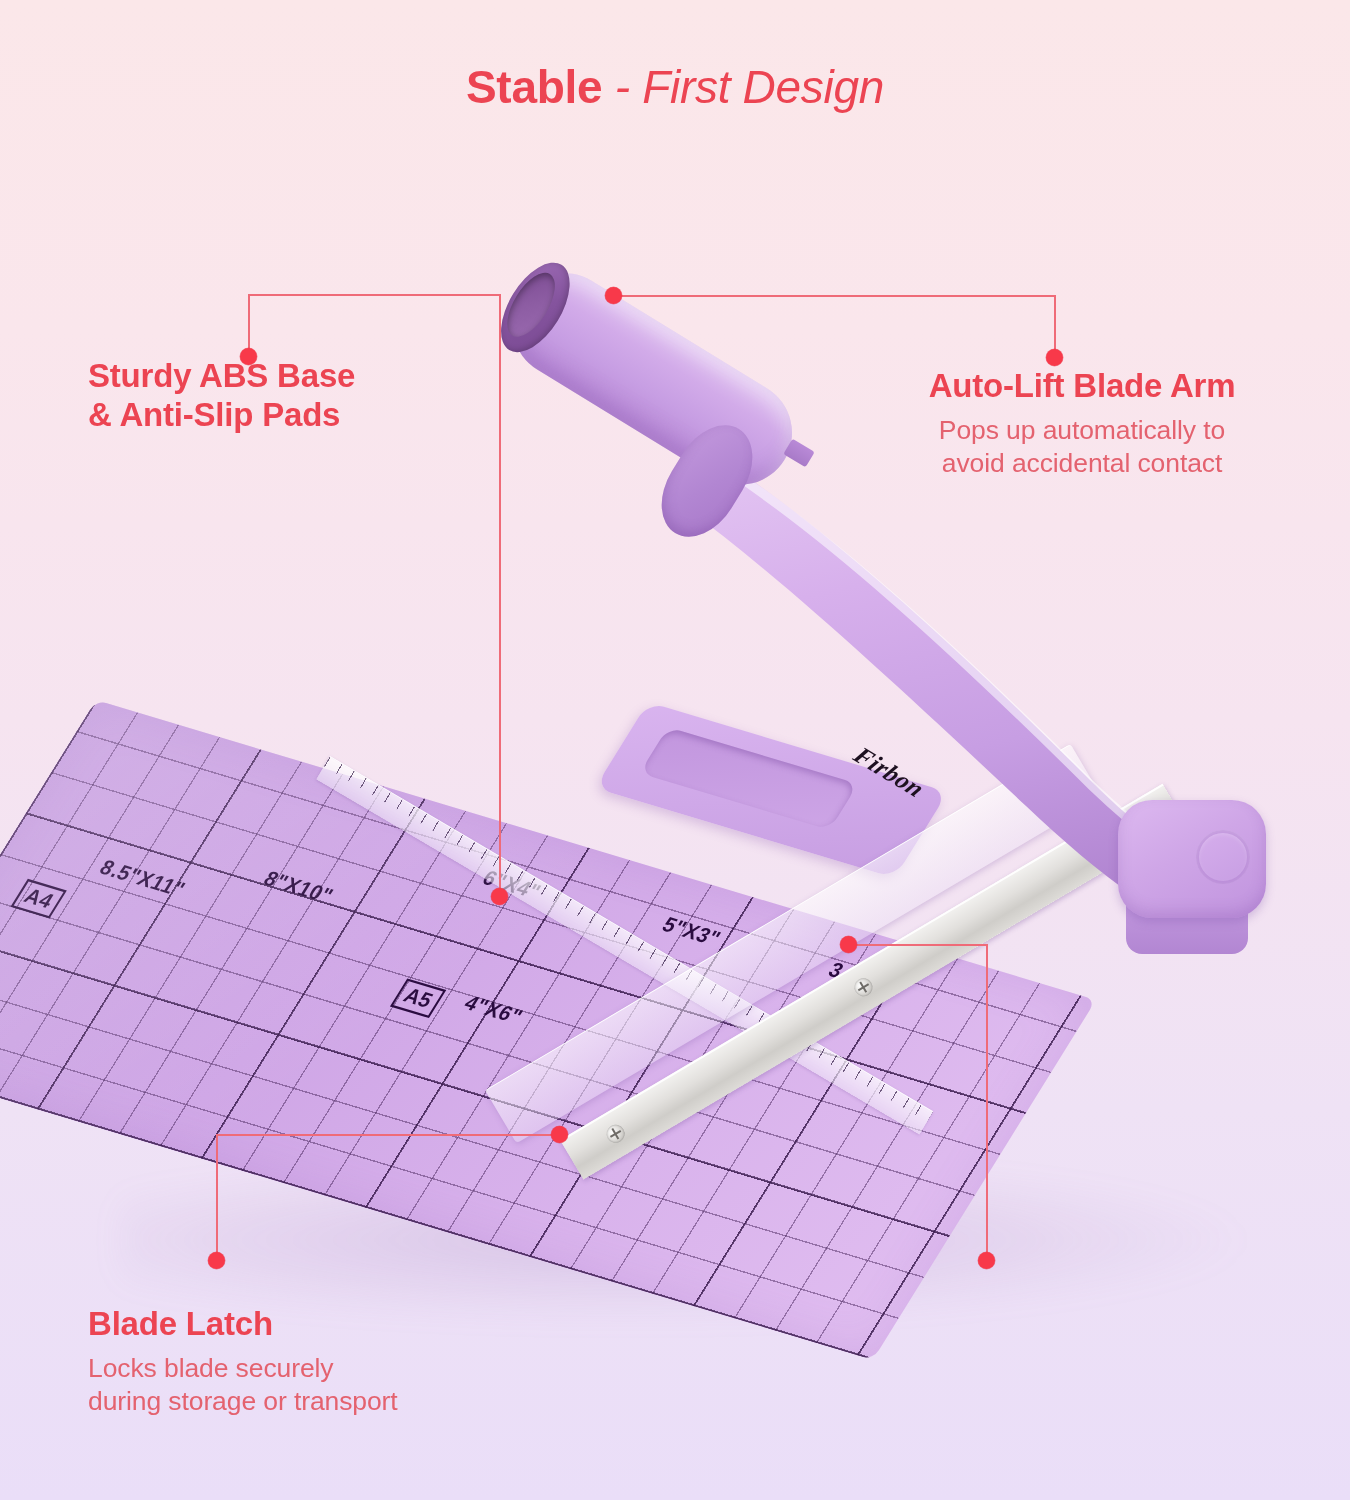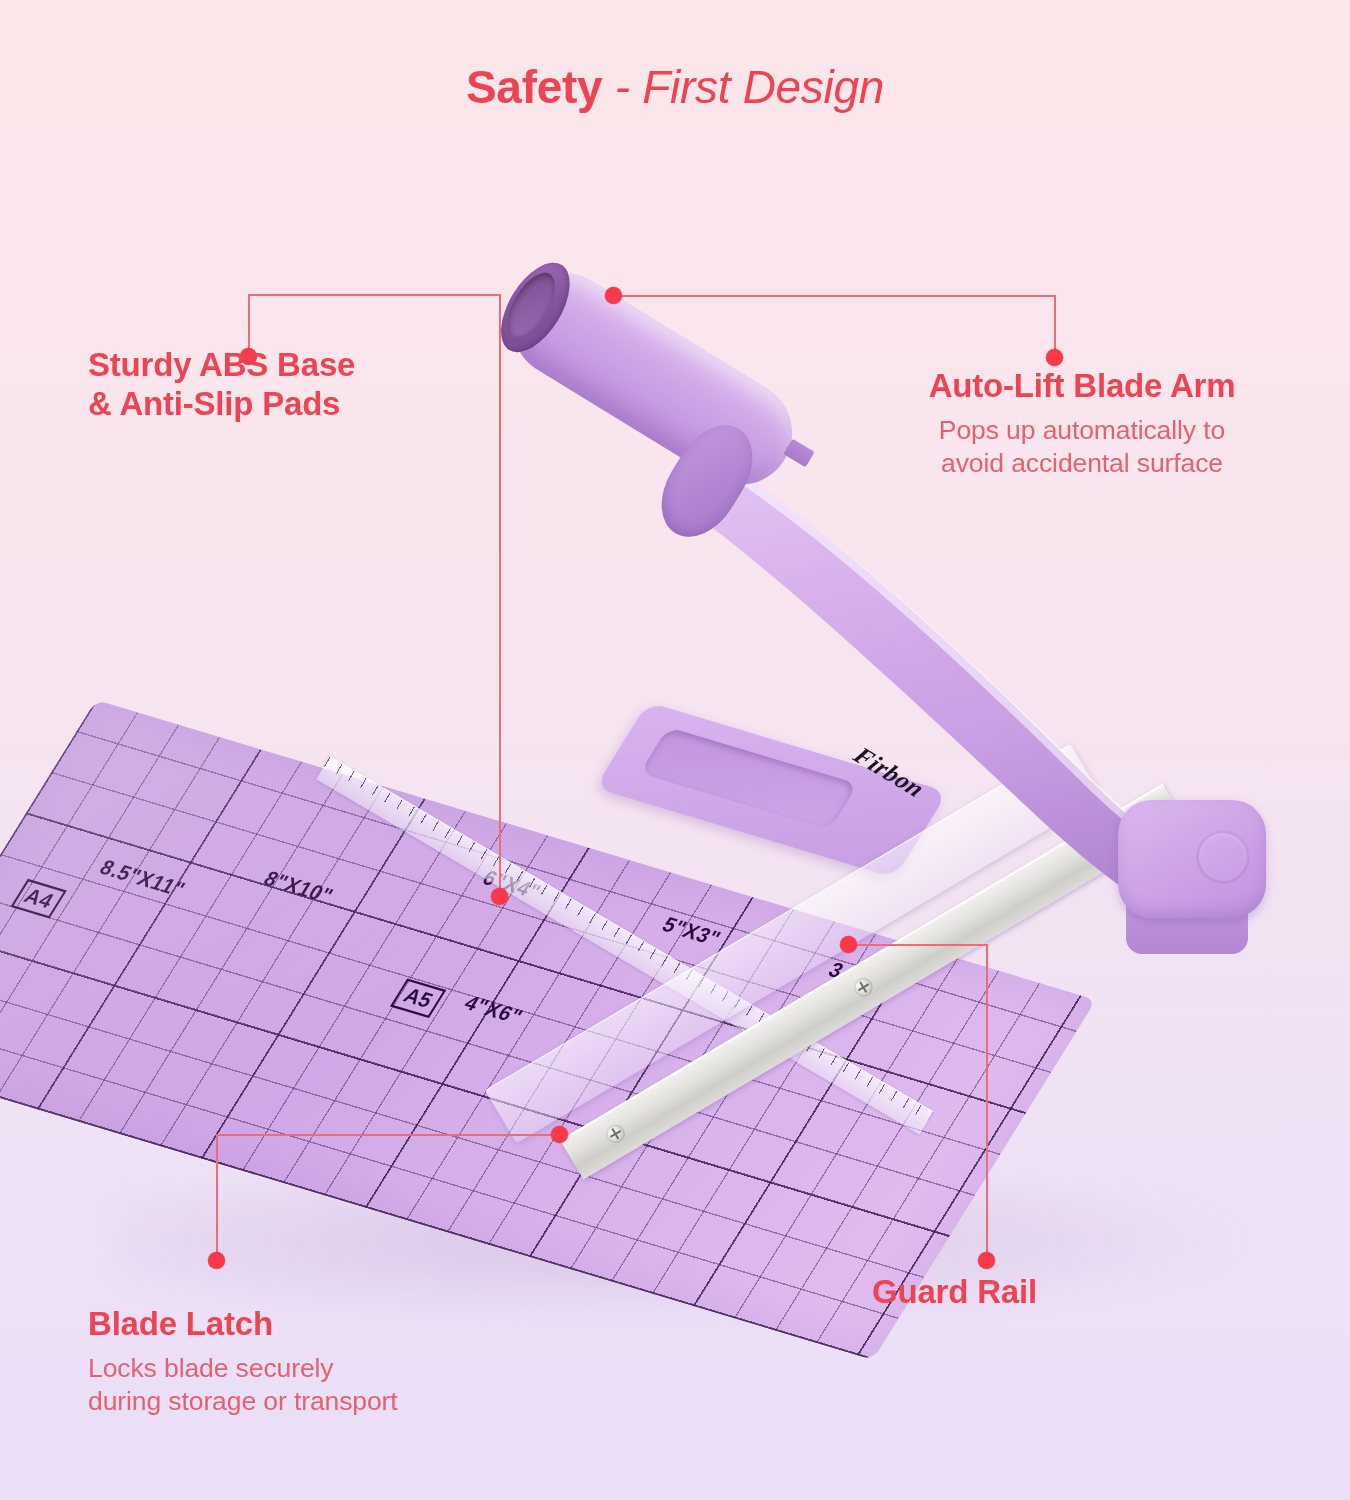--- a/index.html
+++ b/index.html
@@ -22,21 +22,21 @@
   
   .callout{position:absolute;}
   .callout .head{
     color:#ec4452;font-weight:bold;font-size:33px;line-height:1.19;
     letter-spacing:-0.2px;margin:0 0 9px 0;white-space:pre-line;
   }
   .callout .sub{
     color:#e4626f;font-weight:normal;font-size:26.5px;line-height:1.24;
     letter-spacing:-0.1px;white-space:pre-line;
   }
-  #co-abs{left:88px;top:345px;width:420px;}
+  #co-abs{left:88px;top:356px;width:420px;}
   #co-arm{left:872px;top:366px;width:420px;text-align:center;}
   #co-latch{left:88px;top:1304px;width:470px;}
   #co-guard{left:872px;top:1272px;width:400px;}
 
   
   .lead{position:absolute;background:#ef6b78;}
   .lead.h{height:2px;}
   .lead.v{width:2px;}
   .dot{position:absolute;width:17px;height:17px;border-radius:50%;
        background:#f8394a;box-shadow:0 0 0 0.5px rgba(230,40,60,.5);}
@@ -215,21 +215,21 @@
     background:linear-gradient(180deg,#b98ad7,#a87ac8);
     transform:rotate(31deg);border-radius:3px;
   }
 </style>
 </head>
 <body>
 
 <div class="stage">
 
   <div class="title">
-    <span class="strong">Safety</span><span class="light"> - First Design</span>
+    <span class="strong">Stable</span><span class="light"> - First Design</span>
   </div>
 
   <div class="product">
 
     <div class="shadow"></div>
 
     <div class="base-wrap">
 
       <div class="side-left" style="left:6px;top:238px;"></div>
       <div class="side-front" style="left:6px;top:246px;width:690px;"></div>
@@ -343,26 +343,25 @@
   <div class="dot" style="left:978px;top:1252px;"></div>
 
   <div class="callout" id="co-abs">
     <div class="head">Sturdy ABS Base
 &amp; Anti-Slip Pads</div>
   </div>
 
   <div class="callout" id="co-arm">
     <div class="head">Auto-Lift Blade Arm</div>
     <div class="sub">Pops up automatically to
-avoid accidental surface</div>
+avoid accidental contact</div>
   </div>
 
   <div class="callout" id="co-latch">
     <div class="head">Blade Latch</div>
     <div class="sub">Locks blade securely
 during storage or transport</div>
   </div>
 
   <div class="callout" id="co-guard">
-    <div class="head">Guard Rail</div>
   </div>
 
 </div>
 
 </body></html>

